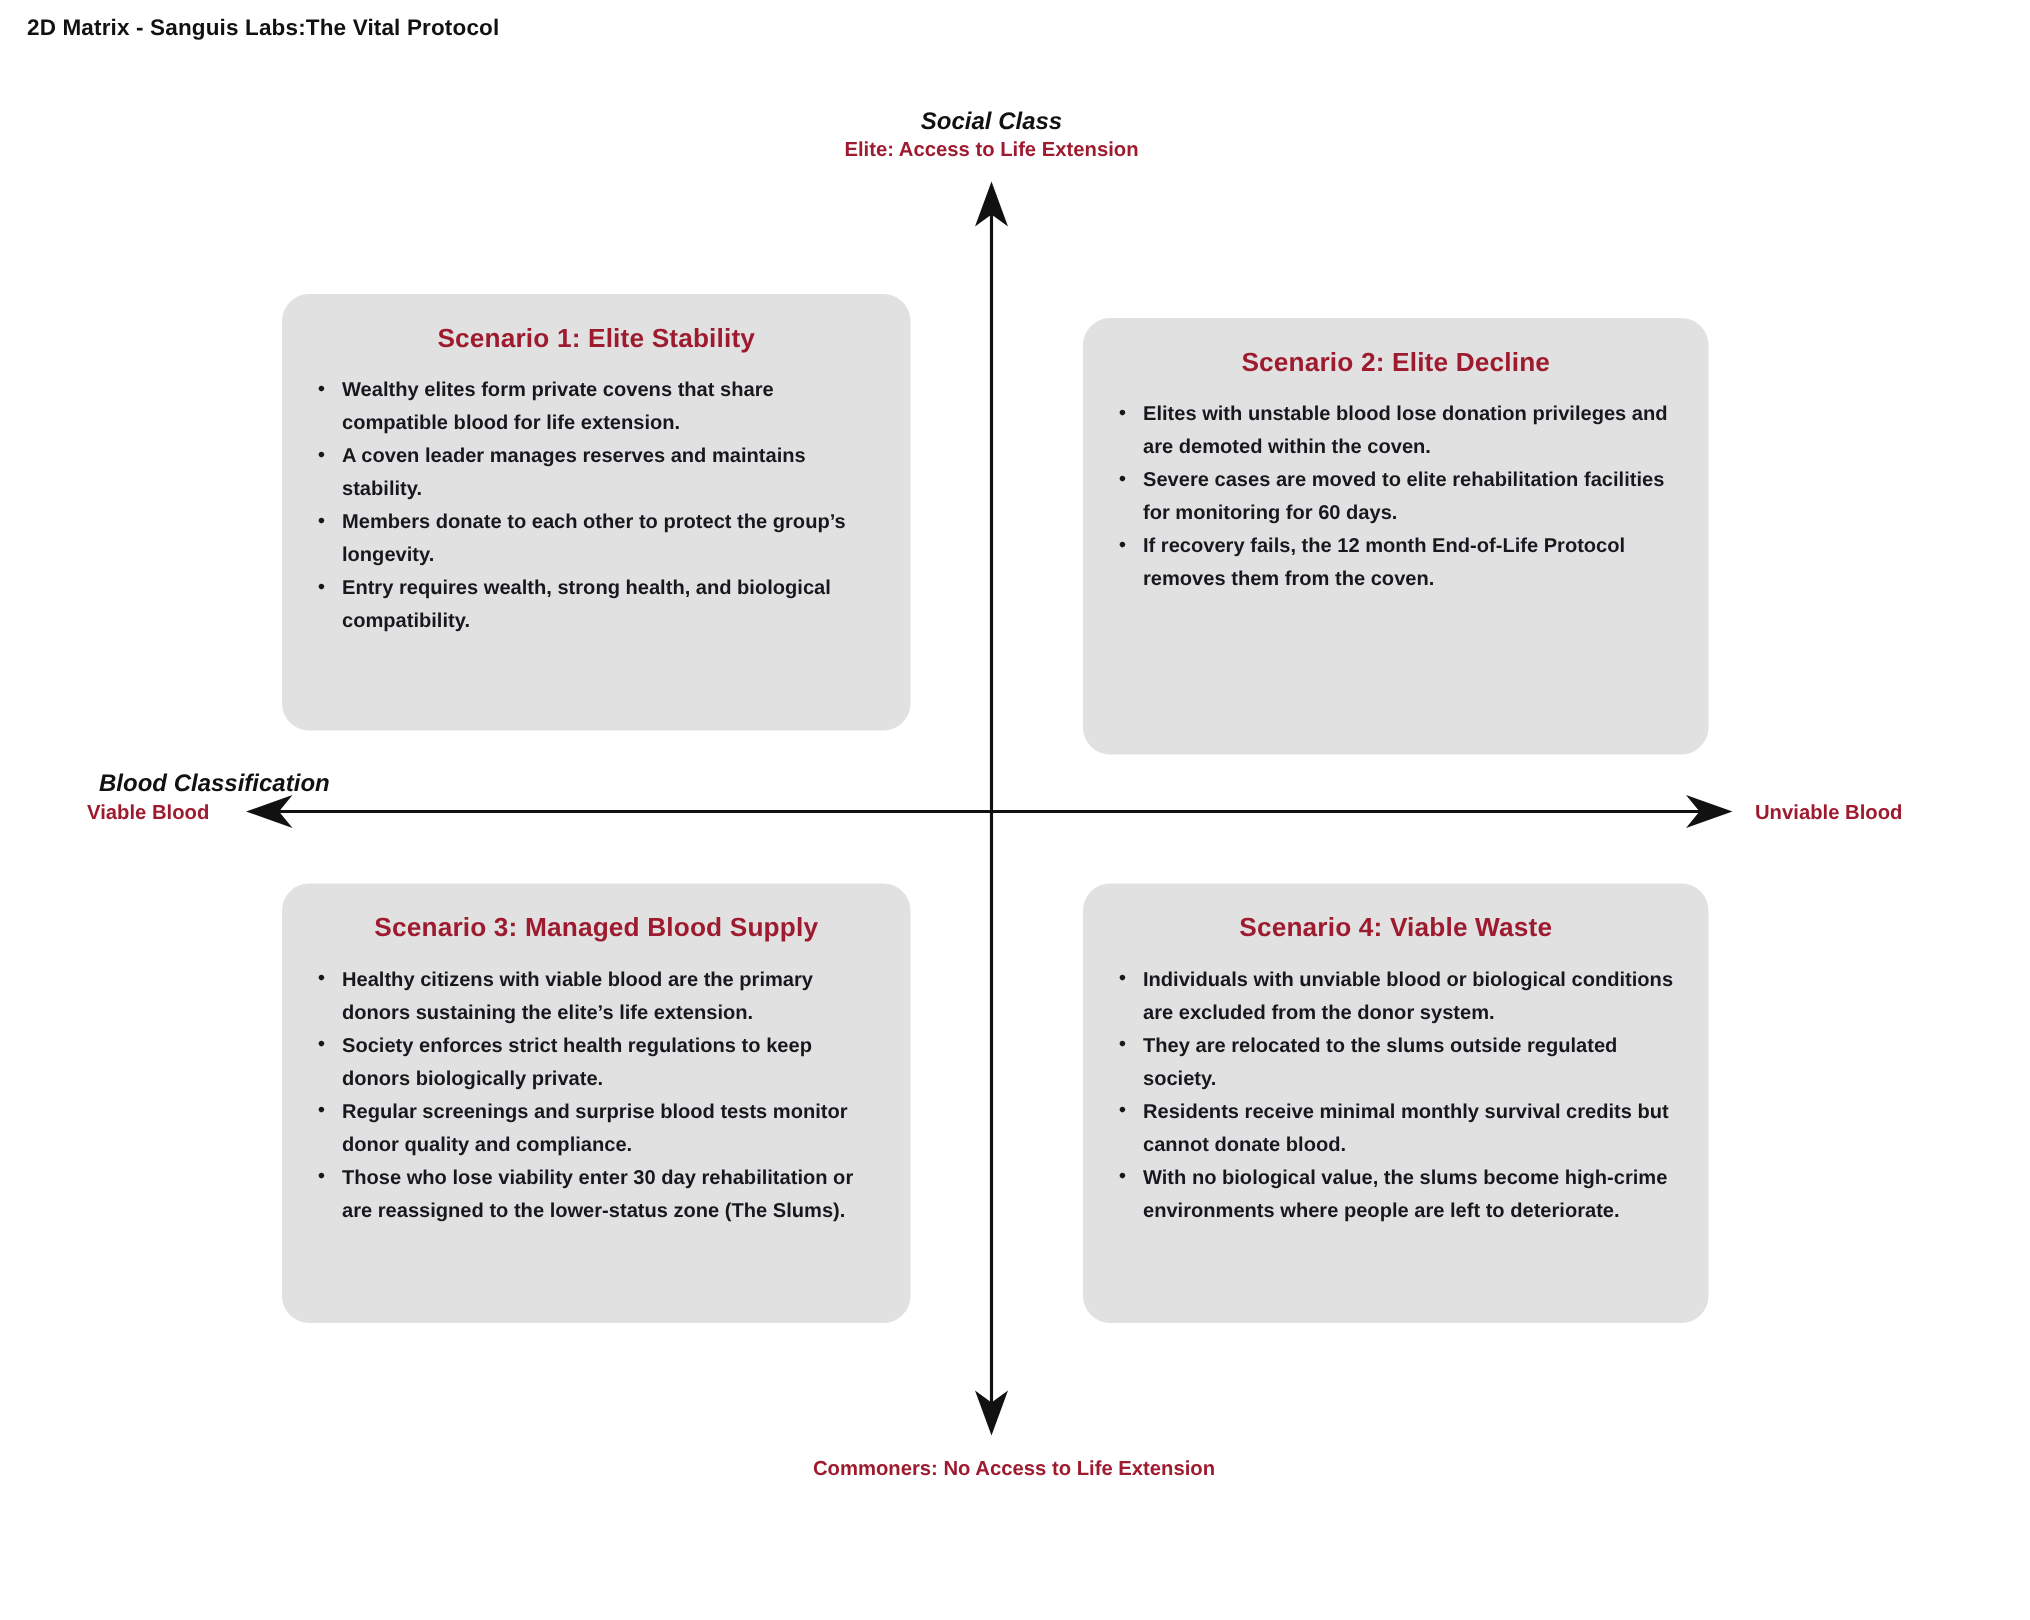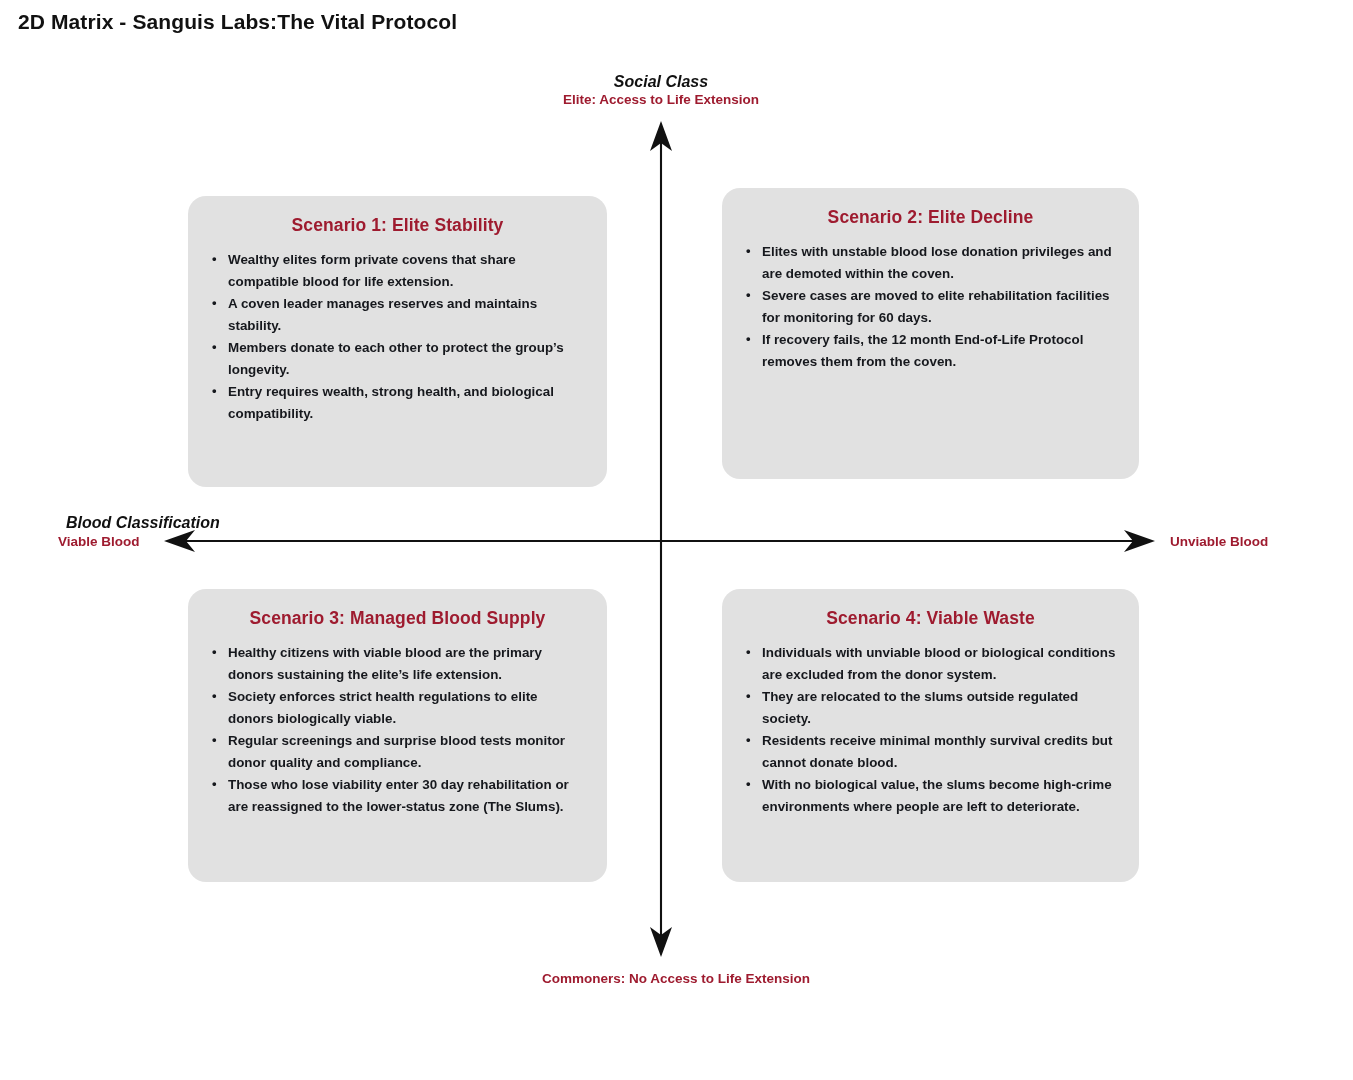--- a/index.html
+++ b/index.html
@@ -13,21 +13,21 @@
     height: 1080px;
     position: relative;
     font-family: "Liberation Sans", sans-serif;
     overflow: hidden;
   }
 
   #page-title {
     position: absolute;
     left: 18px;
     top: 10px;
-    font-size: 21px;
+    font-size: 15px;
     font-weight: 600;
     color: #111111;
     letter-spacing: 0.1px;
   }
 
   
   #axes-layer {
     position: absolute;
     left: 0; top: 0;
     width: 1353px;
@@ -61,21 +61,21 @@
   #x-axis-right   { left: 1170px; top: 534px; }
 
   
   .quad-card {
     position: absolute;
     background: #e1e1e1;
     border-radius: 18px;
     padding: 14px 18px 16px 18px;
   }
   #quad-1 { left: 188px; top: 196px;  width: 419px; height: 291px; }
-  #quad-2 { left: 722px; top: 188px;  width: 417px; height: 291px; }
+  #quad-2 { left: 722px; top: 212px;  width: 417px; height: 291px; }
   #quad-3 { left: 188px; top: 589px;  width: 419px; height: 293px; }
   #quad-4 { left: 722px; top: 589px;  width: 417px; height: 293px; }
 
   .quad-heading {
     text-align: center;
     font-size: 17.5px;
     font-weight: 700;
     color: #9e1b2f;
     margin: 5px 0 13px 0;
     letter-spacing: 0.1px;
@@ -152,21 +152,21 @@
     <li>Elites with unstable blood lose donation privileges and are demoted within the coven.</li>
     <li>Severe cases are moved to elite rehabilitation facilities for monitoring for 60 days.</li>
     <li>If recovery fails, the 12 month End-of-Life Protocol removes them from the coven.</li>
   </ul>
 </div>
 
 <div class="quad-card" id="quad-3">
   <div class="quad-heading">Scenario 3: Managed Blood Supply</div>
   <ul class="quad-list">
     <li>Healthy citizens with viable blood are the primary donors sustaining the elite’s life extension.</li>
-    <li>Society enforces strict health regulations to elite donors biologically viable.</li>
+    <li>Society enforces strict health regulations to keep donors biologically private.</li>
     <li>Regular screenings and surprise blood tests monitor donor quality and compliance.</li>
     <li>Those who lose viability enter 30 day rehabilitation or are reassigned to the lower-status zone (The Slums).</li>
   </ul>
 </div>
 
 <div class="quad-card" id="quad-4">
   <div class="quad-heading">Scenario 4: Viable Waste</div>
   <ul class="quad-list">
     <li>Individuals with unviable blood or biological conditions are excluded from the donor system.</li>
     <li>They are relocated to the slums outside regulated society.</li>

